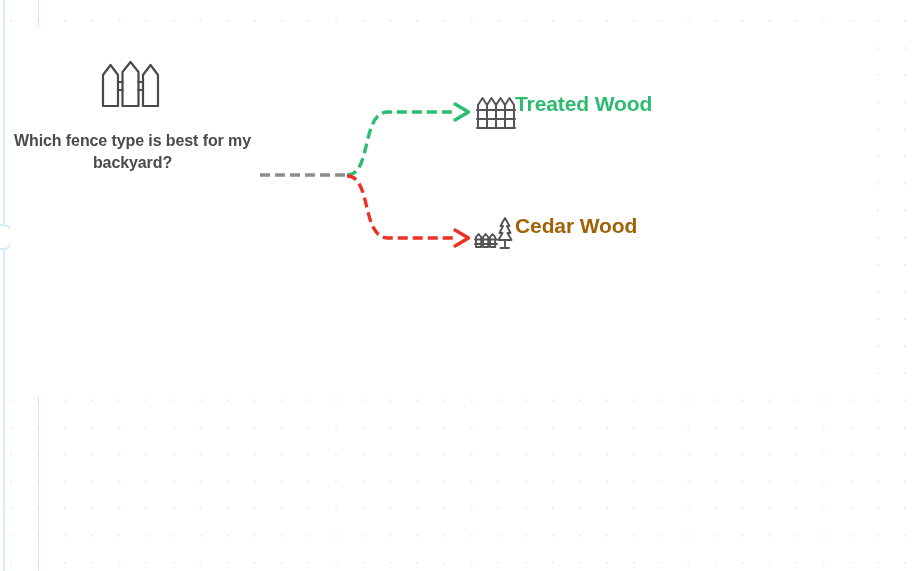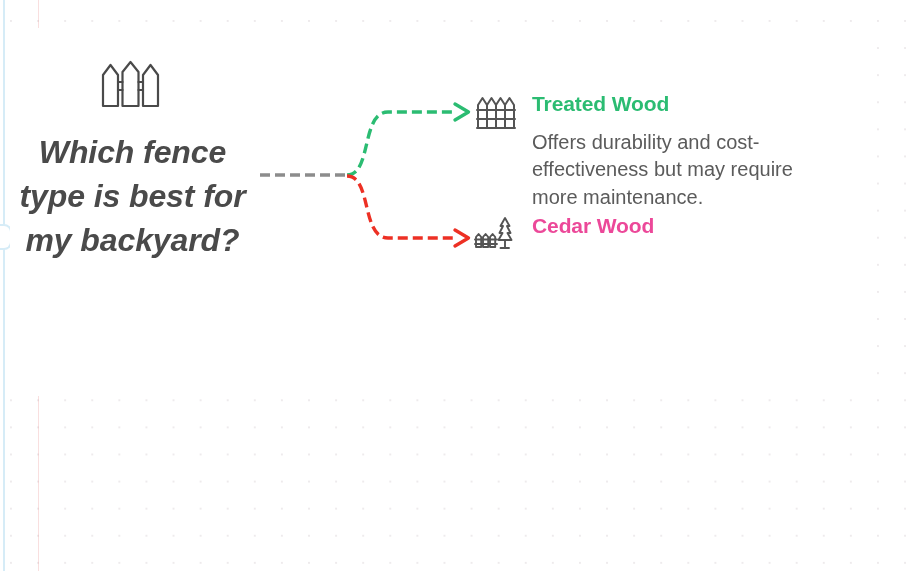--- a/index.html
+++ b/index.html
@@ -75,26 +75,25 @@
     width: 245px;
     text-align: center;
   }
   #root-icon {
     display: block;
     margin: 0 auto 22px auto;
     width: 68px;
     height: 48px;
   }
   #root-title {
-    font-size: 32px;
+    font-size: 16px;
     font-weight: bold;
     line-height: 1.38;
     color: #4a4a4a;
     letter-spacing: -0.1px;
-    font-style: italic;
   }
 
   
   #connectors {
     position: absolute;
     left: 0;
     top: 0;
     width: 917px;
     height: 571px;
     pointer-events: none;
@@ -106,21 +105,21 @@
   }
   .branch-icon {
     position: absolute;
     left: 0;
     top: 0;
     width: 42px;
     height: 42px;
   }
   .branch-body {
     position: absolute;
-    left: 58px;
+    left: 41px;
     top: 0;
     width: 310px;
   }
   .branch-label {
     font-size: 21px;
     font-weight: bold;
     line-height: 1.1;
     letter-spacing: -0.1px;
     white-space: nowrap;
   }
@@ -128,21 +127,21 @@
     margin-top: 14px;
     font-size: 20px;
     line-height: 1.37;
     color: #5b5b5b;
   }
 
   #branch-treated  { left: 474px; top: 92px;  }
   #branch-cedar    { left: 474px; top: 214px; }
 
   #label-treated { color: #2bbc72; }
-  #label-cedar   { color: #ec4899; }
+  #label-cedar   { color: #a16207; }
 </style>
 </head>
 <body>
 
 <div id="canvas"></div>
 <div id="guide-line-vertical"></div>
 <div id="left-rail"></div>
 <div id="left-rail-handle"></div>
 
 <div id="content-card"></div>
@@ -178,21 +177,20 @@
       <path d="M13 36 V13 L17.5 6 L22 13 V36"></path>
       <path d="M22 36 V13 L26.5 6 L31 13 V36"></path>
       <path d="M31 36 V13 L35.5 6 L40 13 V36"></path>
       <path d="M3 18 H41"></path>
       <path d="M3 27 H41"></path>
       <path d="M3 36 H41"></path>
     </g>
   </svg>
   <div class="branch-body">
     <div class="branch-label" id="label-treated">Treated Wood</div>
-    <div class="branch-desc">Offers durability and cost-effectiveness but may require more maintenance.</div>
   </div>
 </div>
 
 <div class="branch" id="branch-cedar">
   <svg class="branch-icon" viewBox="0 0 42 42" fill="none" xmlns="http://www.w3.org/2000/svg">
     <g stroke="#545454" stroke-width="1.9" stroke-linejoin="round" stroke-linecap="round">
 
       <path d="M2 33 V23 L4.6 20 L7.2 23 V33 Z"></path>
       <path d="M9 33 V23 L11.6 20 L14.2 23 V33 Z"></path>
       <path d="M16 33 V23 L18.6 20 L21.2 23 V33 Z"></path>

